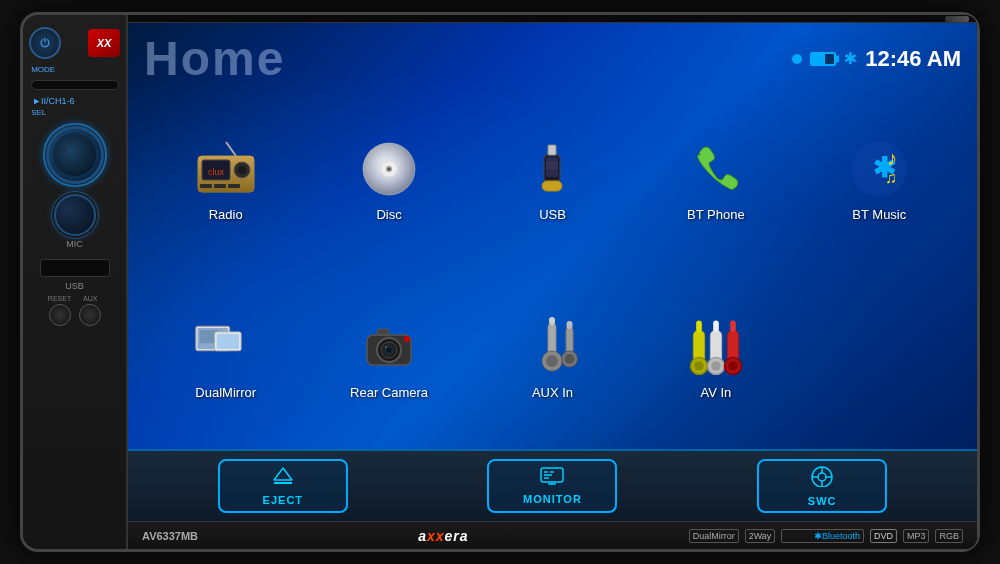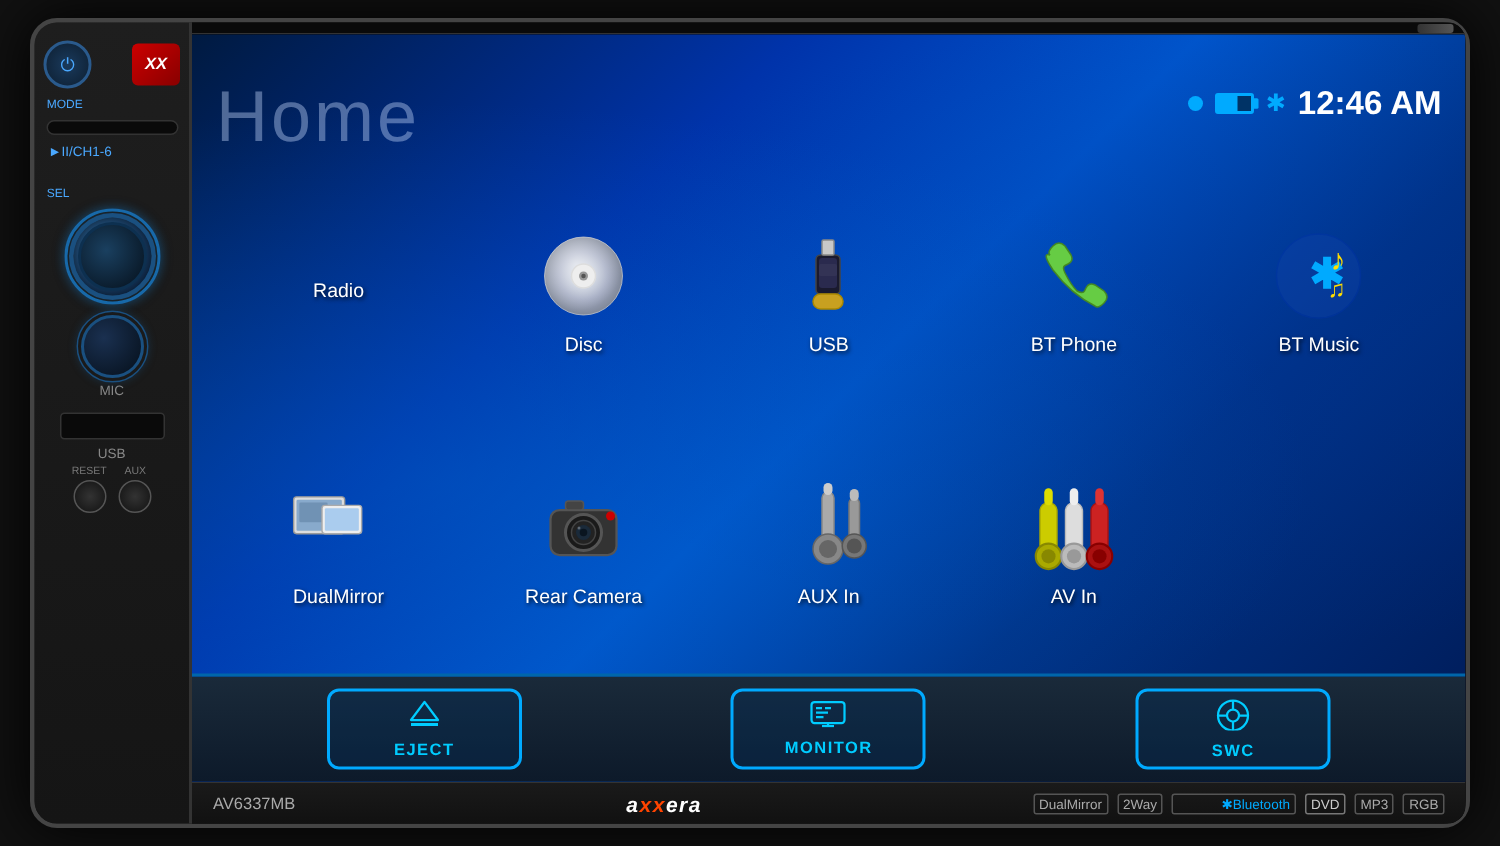--- a/index.html
+++ b/index.html
@@ -236,25 +236,24 @@
       flex-direction: row;
       align-items: center;
       justify-content: space-between;
       padding: 8px 16px 4px 16px;
       position: relative;
       z-index: 2;
     }
 
     .home-title {
       font-size: 48px;
-      font-weight: normal;
+      font-weight: bold;
       color: rgba(200, 220, 255, 0.4);
       font-family: Arial, sans-serif;
       letter-spacing: 2px;
-      margin-top: 20px;
     }
 
     .status-bar {
       display: flex;
       flex-direction: row;
       align-items: center;
       gap: 8px;
     }
 
     .status-dot {
@@ -390,21 +389,21 @@
       align-items: center;
       justify-content: space-between;
       padding: 0 14px;
       border-top: 1px solid #333;
       border-radius: 0 0 12px 0;
     }
 
     .footer-left {
       font-size: 11px;
       color: #aaa;
-      font-weight: normal;
+      font-weight: bold;
     }
 
     .footer-center {
       font-size: 13px;
       color: #fff;
       font-style: italic;
       font-weight: bold;
       letter-spacing: 1px;
     }
 
@@ -458,21 +457,21 @@
       <div class="xx-badge">
         <span>XX</span>
       </div>
     </div>
 
     <div style="font-size:8px;color:#4aa8ff;margin:2px 0 2px 6px;width:90%;text-align:left;">MODE</div>
 
     <div class="disc-slot"></div>
 
     <div class="track-info">►II/CH1-6</div>
-    <div style="font-size:8px;color:#4aa8ff;margin:16px 0 2px 6px;width:90%;text-align:left;">SEL</div>
+    <div style="font-size:8px;color:#4aa8ff;margin:0 0 2px 6px;width:90%;text-align:left;">SEL</div>
 
     <div class="knob-container">
       <div style="position:relative;width:64px;height:64px;display:flex;align-items:center;justify-content:center;">
         <div class="knob-ring"></div>
         <div class="knob"></div>
       </div>
 
       <div style="display:flex;flex-direction:column;align-items:center;gap:2px;">
         <div style="position:relative;width:44px;height:44px;display:flex;align-items:center;justify-content:center;">
           <div style="position:absolute;width:48px;height:48px;border-radius:50%;border:1px solid #1a5080;box-shadow:0 0 6px #1a508066;"></div>
@@ -515,20 +514,40 @@
             <div class="battery-fill"></div>
           </div>
           <span class="bt-icon">✱</span>
           <span class="clock">12:46 AM</span>
         </div>
       </div>
 
       <div class="icon-grid">
 
         <div class="app-item">
+          <div class="app-icon">
+            <svg width="68" height="58" viewBox="0 0 68 58">
+              <rect x="6" y="16" width="56" height="36" rx="4" fill="#d4a855" stroke="#aa8833" stroke-width="1"></rect>
+              <rect x="6" y="16" width="56" height="36" rx="4" fill="url(#radioGrad)"></rect>
+              <defs>
+                <linearGradient id="radioGrad" x1="0" y1="0" x2="0" y2="1">
+                  <stop offset="0%" stop-color="#c8a050"></stop>
+                  <stop offset="100%" stop-color="#8a6a20"></stop>
+                </linearGradient>
+              </defs>
+              <rect x="10" y="20" width="28" height="20" rx="2" fill="#1a1a2e" stroke="#444" stroke-width="1"></rect>
+              <text x="24" y="35" font-size="9" fill="#cc4400" text-anchor="middle" font-family="Arial">clux</text>
+              <circle cx="50" cy="30" r="8" fill="#2a2a2a" stroke="#555" stroke-width="1"></circle>
+              <circle cx="50" cy="30" r="4" fill="#1a1a1a"></circle>
+              <rect x="8" y="44" width="12" height="4" rx="1" fill="#2a2a2a"></rect>
+              <rect x="22" y="44" width="12" height="4" rx="1" fill="#2a2a2a"></rect>
+              <rect x="36" y="44" width="12" height="4" rx="1" fill="#2a2a2a"></rect>
+              <line x1="34" y1="2" x2="44" y2="16" stroke="#aaa" stroke-width="2"></line>
+            </svg>
+          </div>
           <div class="app-label">Radio</div>
         </div>
 
         <div class="app-item">
           <div class="app-icon">
             <svg width="68" height="58" viewBox="0 0 68 58">
               <defs>
                 <radialGradient id="discGrad" cx="50%" cy="50%" r="50%">
                   <stop offset="0%" stop-color="#e8e8e8"></stop>
                   <stop offset="30%" stop-color="#c0c8d8"></stop>

